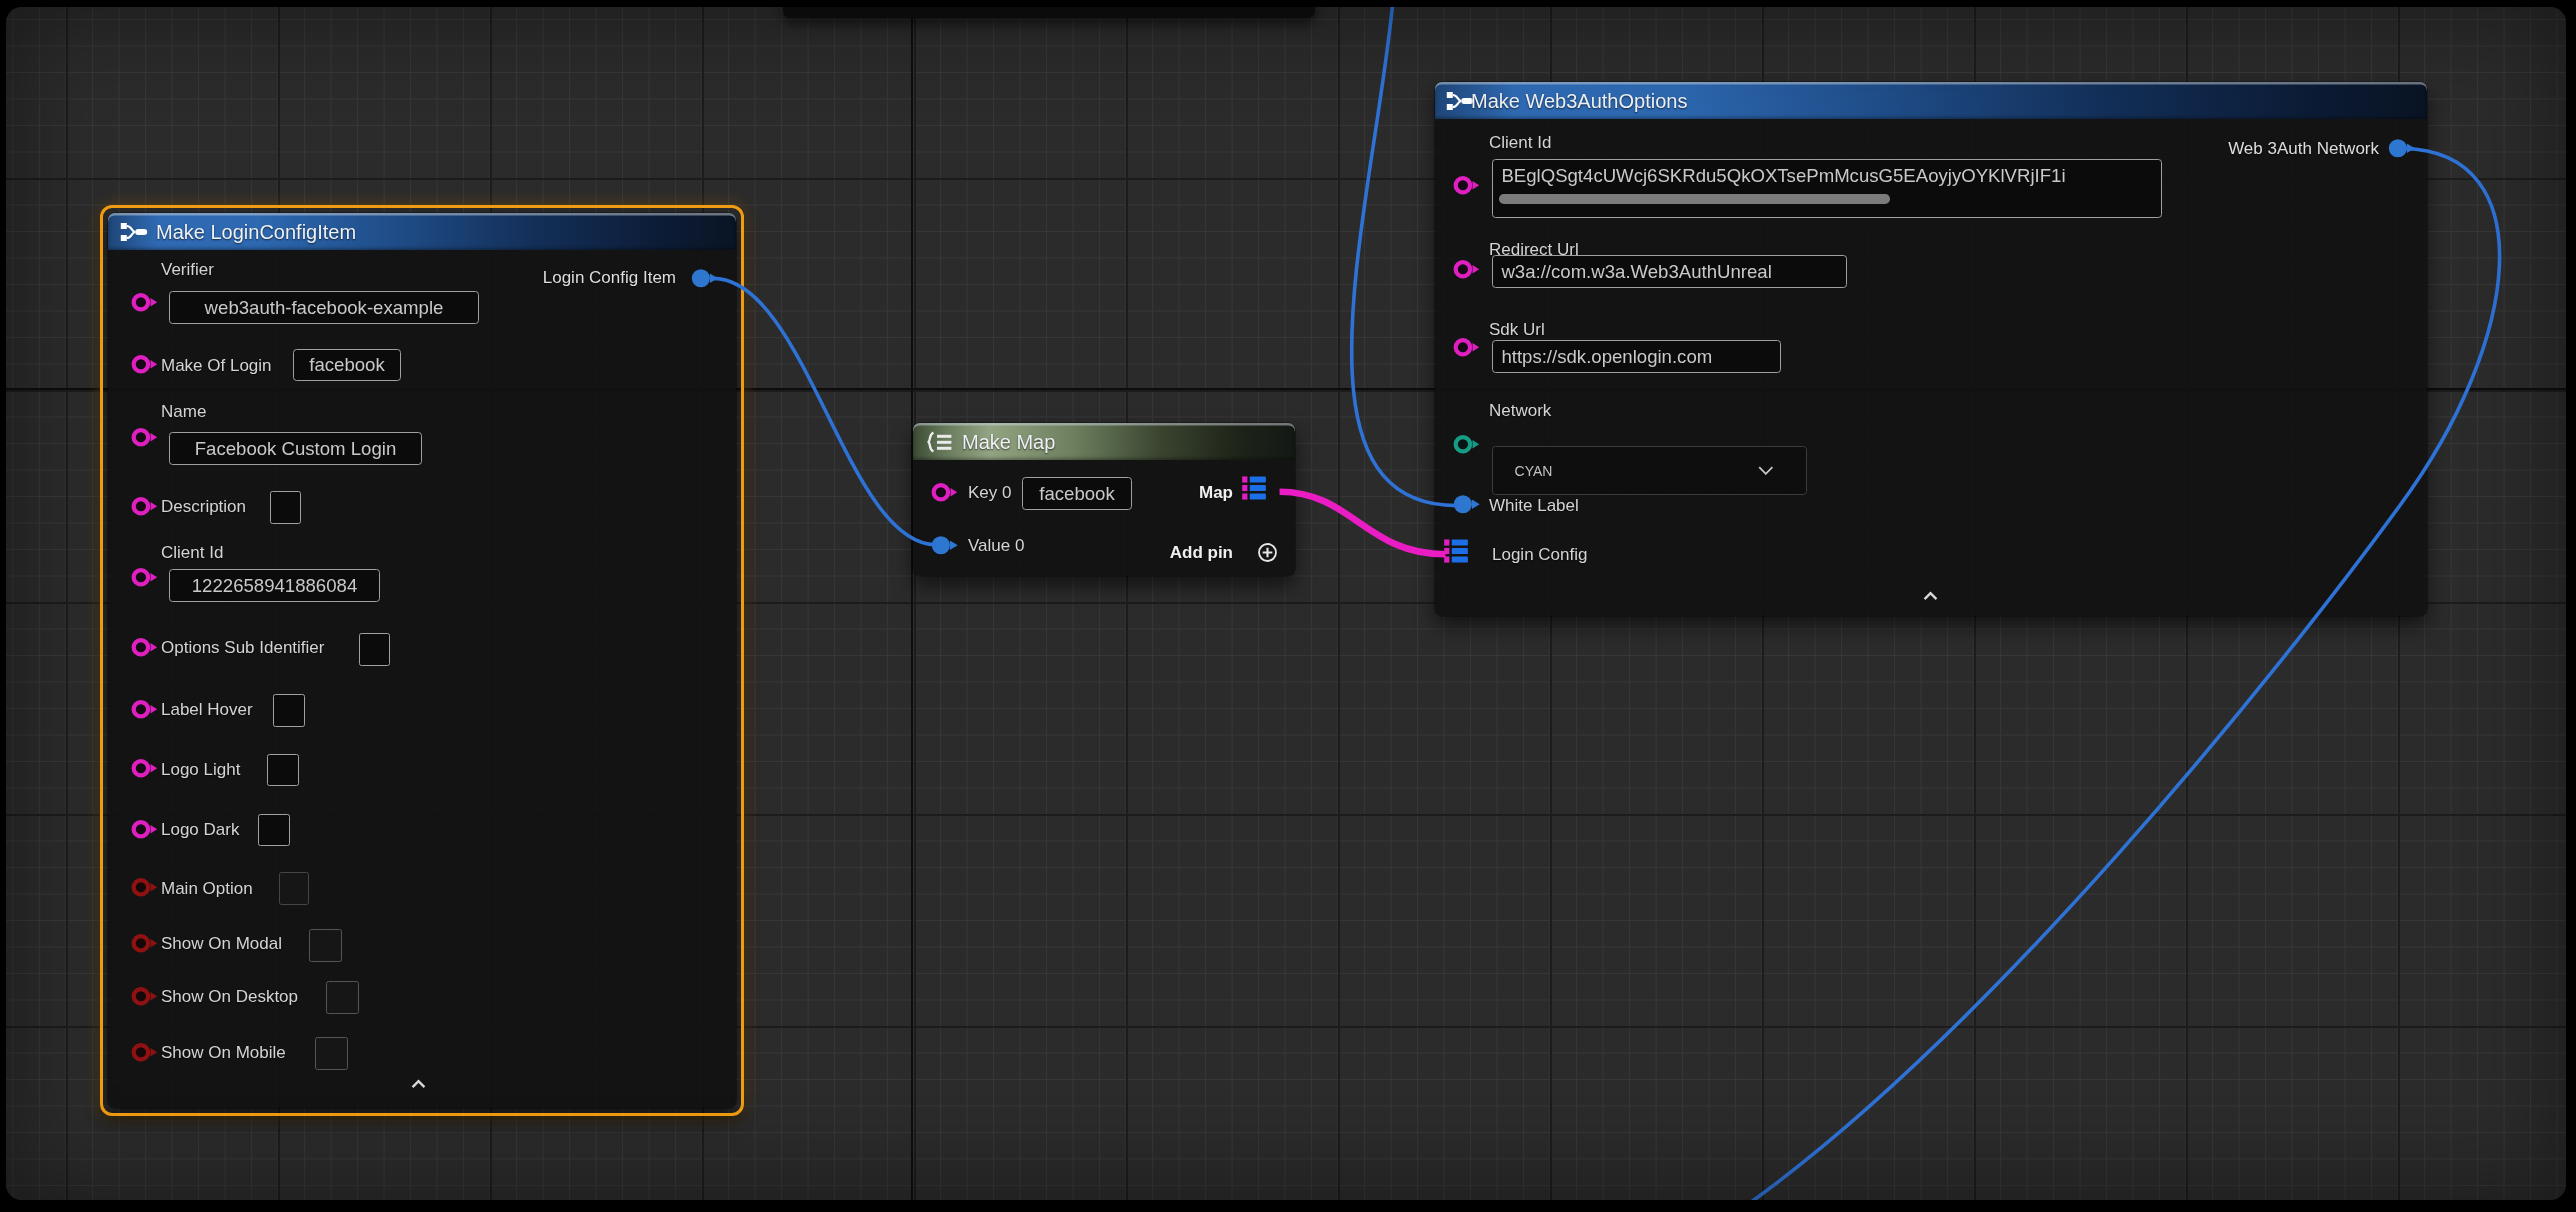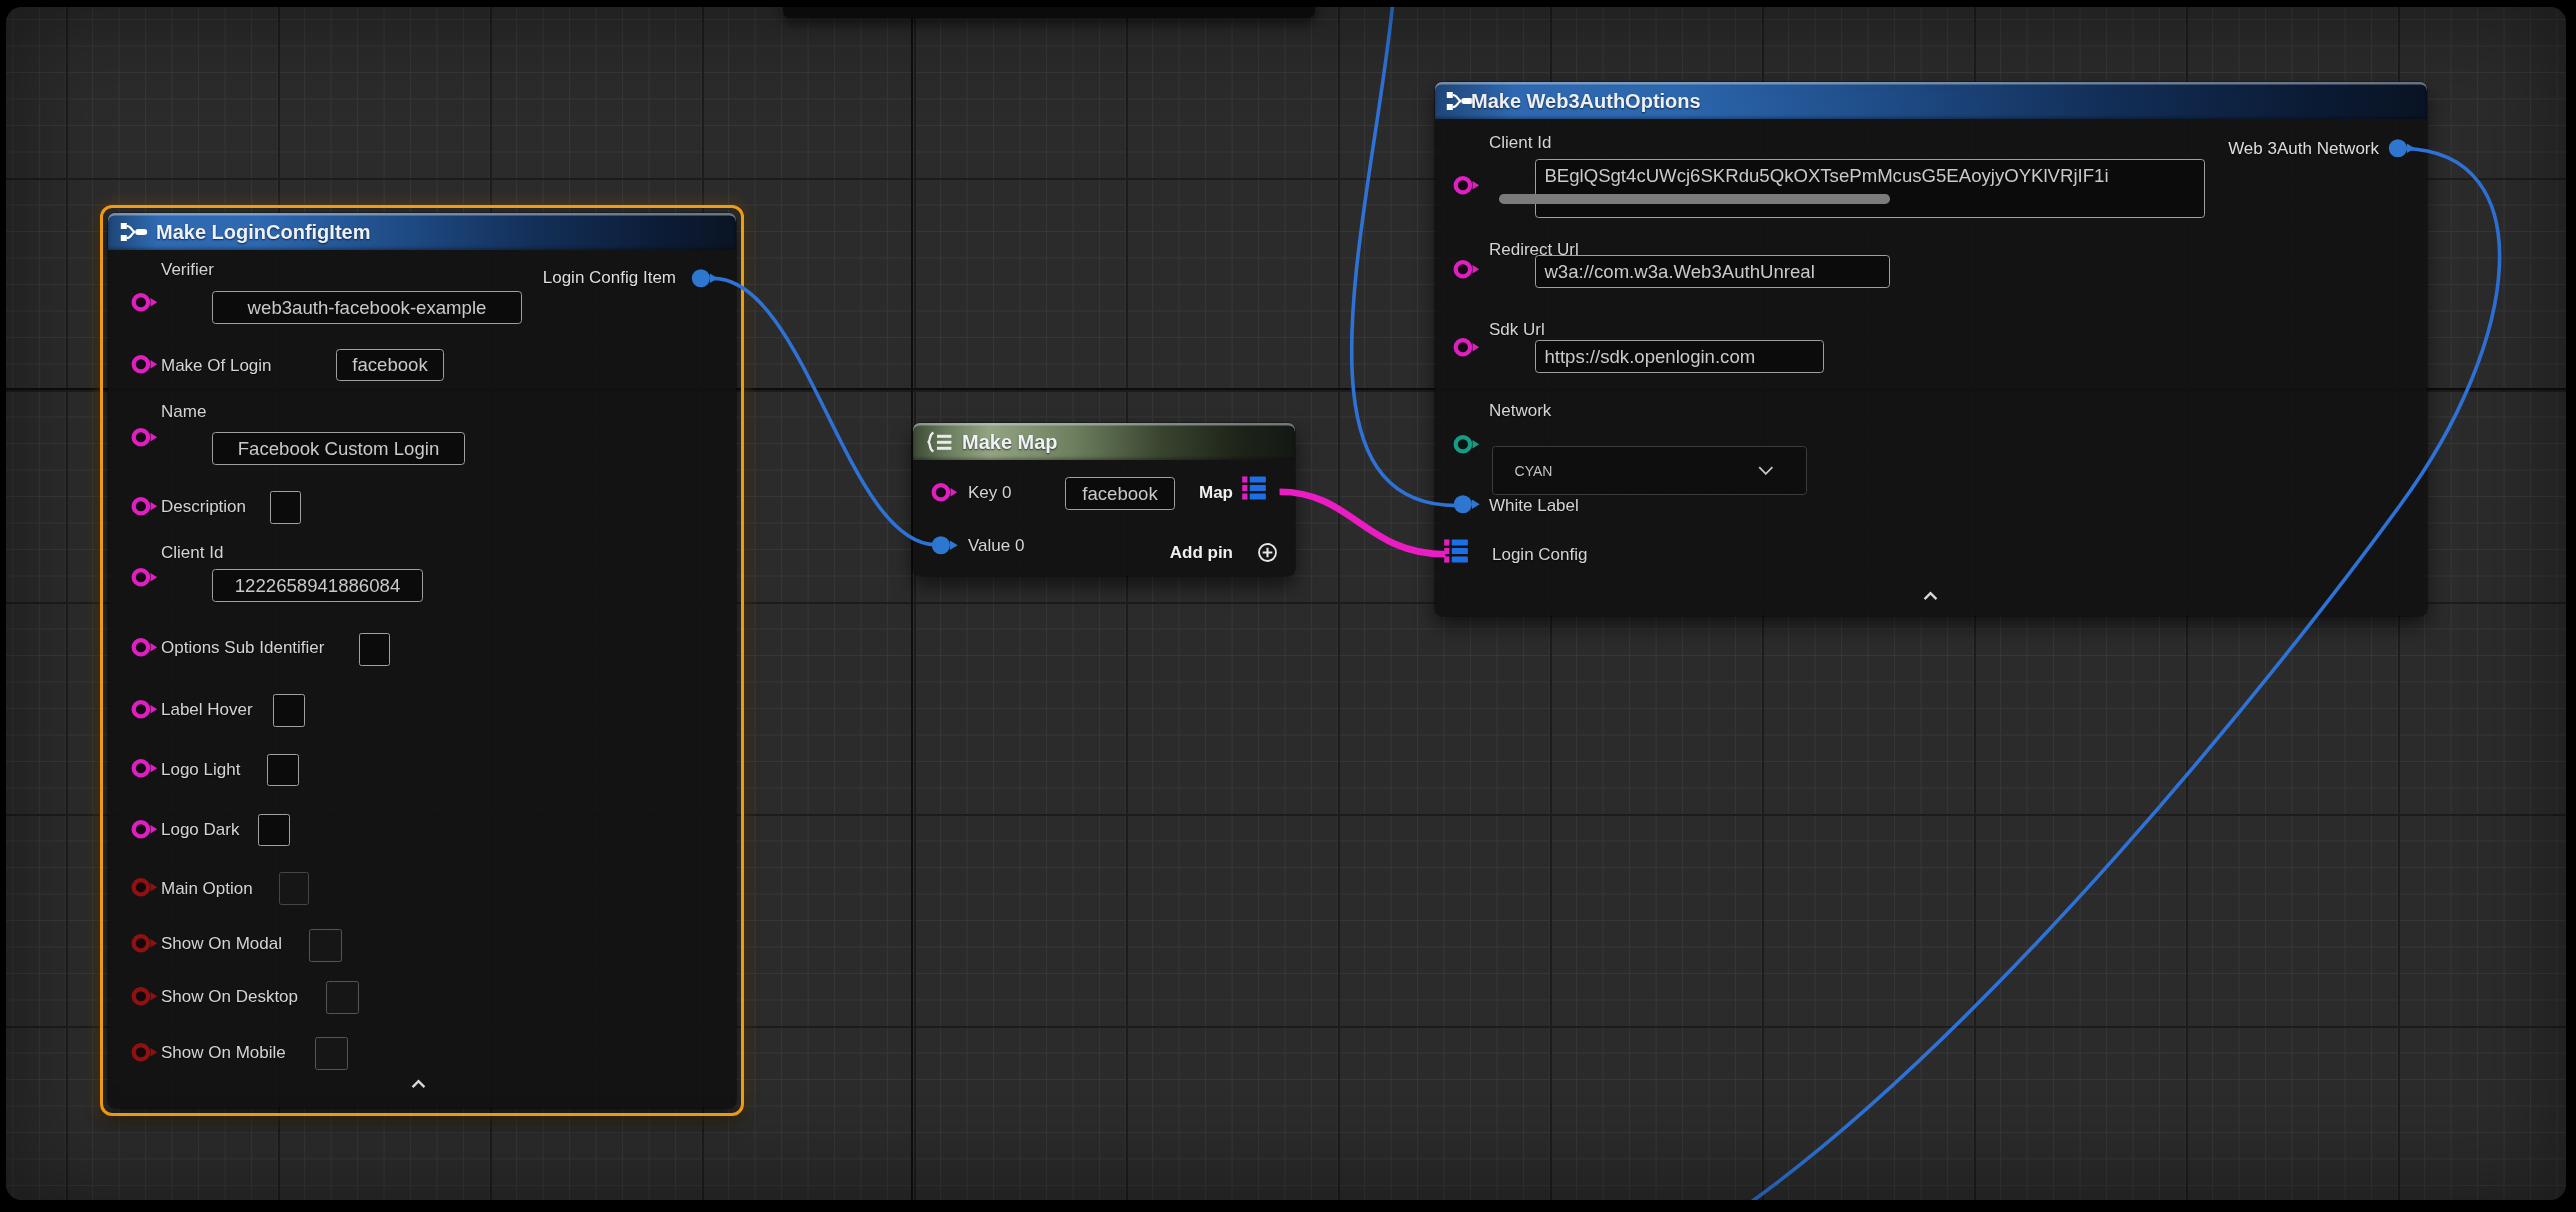--- a/index.html
+++ b/index.html
@@ -17,29 +17,29 @@
   #canvas::after{content:"";position:absolute;inset:0;box-shadow:inset 0 0 96px rgba(0,0,0,.45);pointer-events:none;z-index:30;}
   #world{position:absolute;left:-6px;top:-7.2px;width:2576px;height:1212px;}
   .origin-v{position:absolute;top:0;bottom:0;width:1.8px;background:#0d0d0d;z-index:1;}
   .origin-h{position:absolute;left:0;right:0;height:1.8px;background:#0d0d0d;z-index:1;}
   .node{position:absolute;background:rgba(18,18,18,.94);border-radius:7.2px;z-index:5;
     box-shadow:0 9.6px 20.4px rgba(0,0,0,.55),0 0 0 0.6px rgba(0,0,0,.55);}
   .nhead{position:absolute;left:0;top:0;right:0;height:37px;border-radius:6.6px 6.6px 0 0;
     box-shadow:inset 0 2.4px 0 rgba(205,213,222,.5),inset 0 -1.8px 3.6px rgba(0,0,0,.35);}
   .head-struct{background:linear-gradient(90deg,#1f4678 0%,#2f6ab3 8%,#2d68b0 24%,#1f4c87 46%,#132f58 68%,#0c1c36 88%,#0a1424 100%);}
   .head-map{background:linear-gradient(90deg,#3c4a33 0%,#66795a 8%,#93a483 20%,#6d7f5e 42%,#39442f 65%,#1e2419 85%,#141814 100%);}
-  .ntitle{position:absolute;font-size:20px;font-weight:700;color:#eef1f5;white-space:nowrap;
+  .ntitle{position:absolute;font-size:20px;font-weight:400;color:#eef1f5;white-space:nowrap;
     text-shadow:0 1.2px 1.8px rgba(0,0,0,.65);}
   .hicon{position:absolute;}
   .plabel{position:absolute;font-size:17px;color:#d4d4d4;white-space:nowrap;text-shadow:0 1.2px 1.2px rgba(0,0,0,.5);}
   .plabel-r{position:absolute;font-size:17px;color:#dedede;white-space:nowrap;text-align:right;text-shadow:0 1.2px 1.2px rgba(0,0,0,.5);}
   .bold{font-weight:700;color:#efefef;}
   .pin{position:absolute;width:29px;height:26.5px;}
   .tinput{position:absolute;background:#0b0b0b;border:1.2px solid #a0a0a0;border-radius:3.6px;color:#c9c9c9;
-    font-size:18.6px;display:flex;align-items:center;justify-content:center;white-space:nowrap;overflow:hidden;margin-left:43px;}
+    font-size:18.6px;display:flex;align-items:center;justify-content:center;white-space:nowrap;overflow:hidden;}
   .tinput.left{justify-content:flex-start;padding-left:8.4px;}
   .ebox{position:absolute;background:#0b0b0b;border:1.2px solid #a0a0a0;border-radius:2.4px;}
   .cbox{position:absolute;background:#161616;border:1.2px solid #555;border-radius:2.4px;}
   .cbox.dim{border-color:#454545;}
   .dropdown{position:absolute;background:#0e0e0e;border:1.2px solid #3c3c3c;border-radius:3.6px;color:#c2c2c2;
     font-size:14px;display:flex;align-items:center;margin-top:24px;}
   .dropdown span{margin-left:21.6px;}
   .dd-ch{position:absolute;right:32px;top:50%;margin-top:-4.8px;}
   .scrollbar{position:absolute;height:10.2px;border-radius:4.8px;background:#7b7b7b;}
   .selwrap::after{content:"";position:absolute;inset:-7.8px;border:3.6px solid #f09c12;border-radius:12px;

